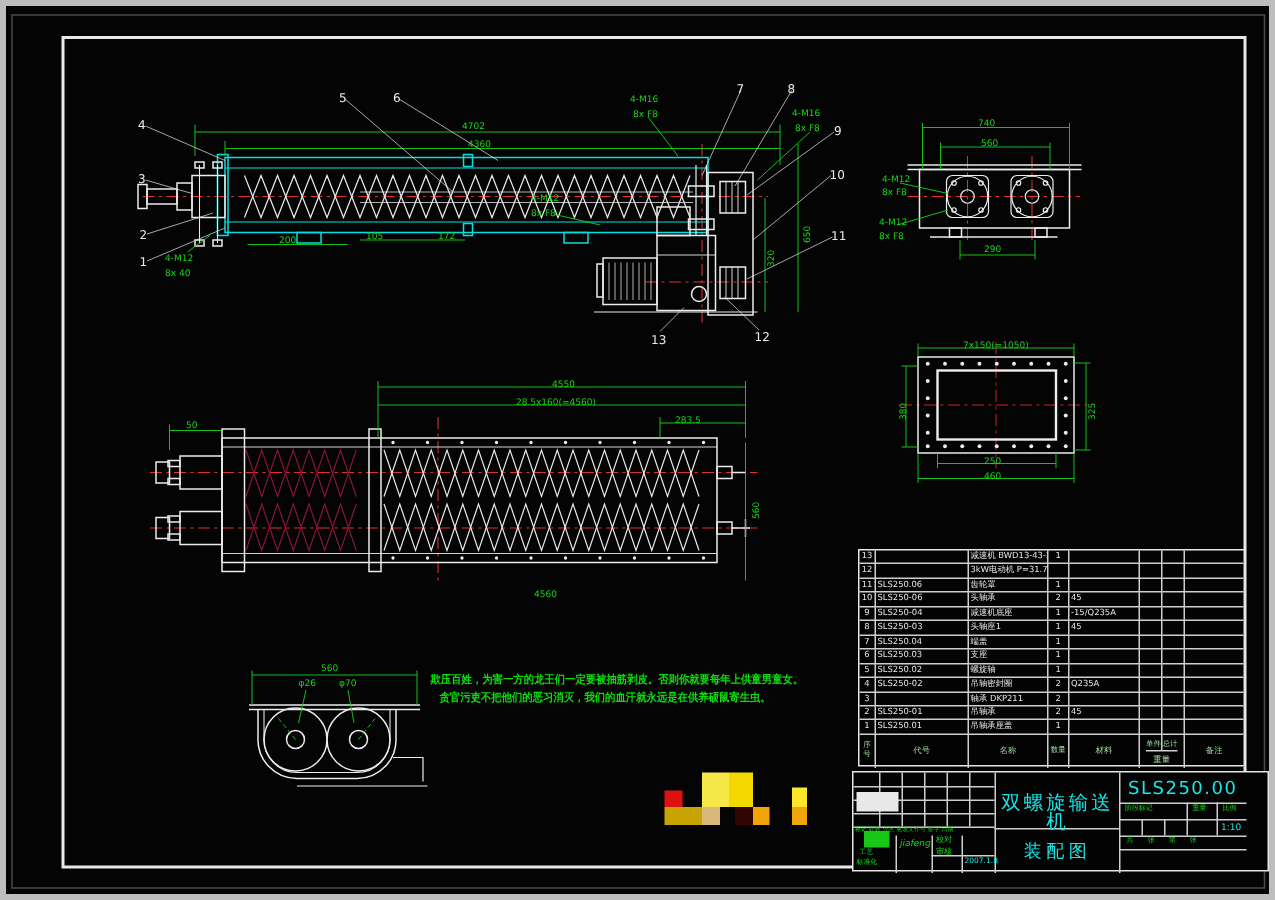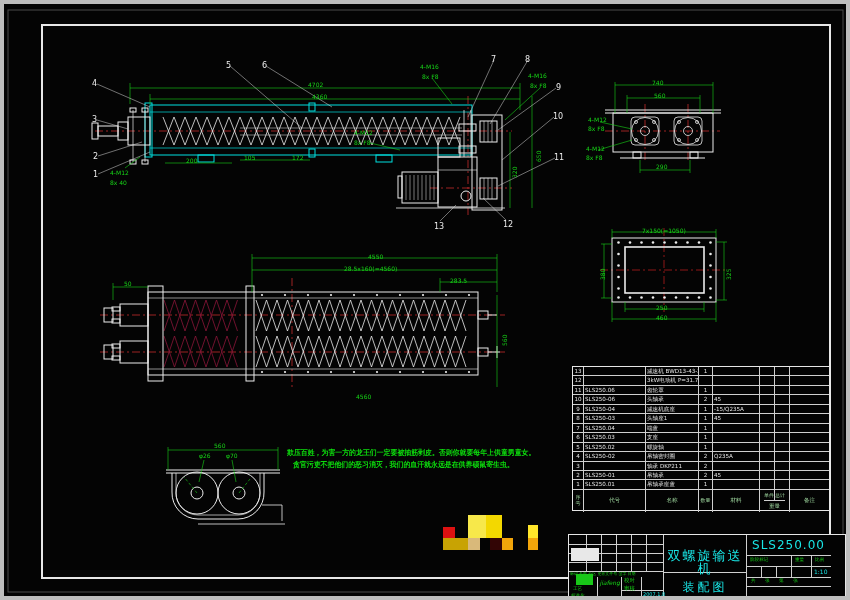--- a/index.html
+++ b/index.html
@@ -28,21 +28,21 @@
   .bom-head>div{border-right:1px solid #cfcfcf;font-size:5.6px;display:flex;align-items:center;
        justify-content:center;box-sizing:border-box;}
   .bom-head>div:last-child{border-right:none;}
   .wcell{display:flex;flex-direction:column;align-items:stretch;padding:0!important;}
   .wcell .top{display:flex;flex:1;border-bottom:1px solid #cfcfcf;}
   .wcell .top span{flex:1;display:flex;align-items:center;justify-content:center;border-right:1px solid #cfcfcf;font-size:5px;}
   .wcell .top span:last-child{border-right:none;}
   .wcell .bot{flex:1;display:flex;align-items:center;justify-content:center;font-size:5.6px;}
   .no-head{white-space:pre-line;font-size:5px!important;line-height:1.1;text-align:center;}
   
-  .tblock{position:absolute;left:568px;top:534px;width:278px;height:67px;border:1px solid #e6e6e6;
+  .tblock{position:absolute;left:568px;top:514px;width:278px;height:67px;border:1px solid #e6e6e6;
        box-sizing:border-box;z-index:6;background:#030303;color:#e6e6e6;}
   .tb-abs{position:absolute;box-sizing:border-box;}
   .cyan{color:#19e5e5;}
   .grn{color:#17d517;}
   .line-h{position:absolute;height:1px;background:#cfcfcf;}
   .line-v{position:absolute;width:1px;background:#cfcfcf;}
   .big-title{font-size:13px;letter-spacing:2px;text-align:center;line-height:1;}
   .mid-title{font-size:12px;letter-spacing:3px;text-align:center;line-height:1;}
   .dno{font-size:12px;letter-spacing:1px;text-align:center;line-height:1;}
   .tiny{font-size:4.6px;line-height:1;white-space:nowrap;}

